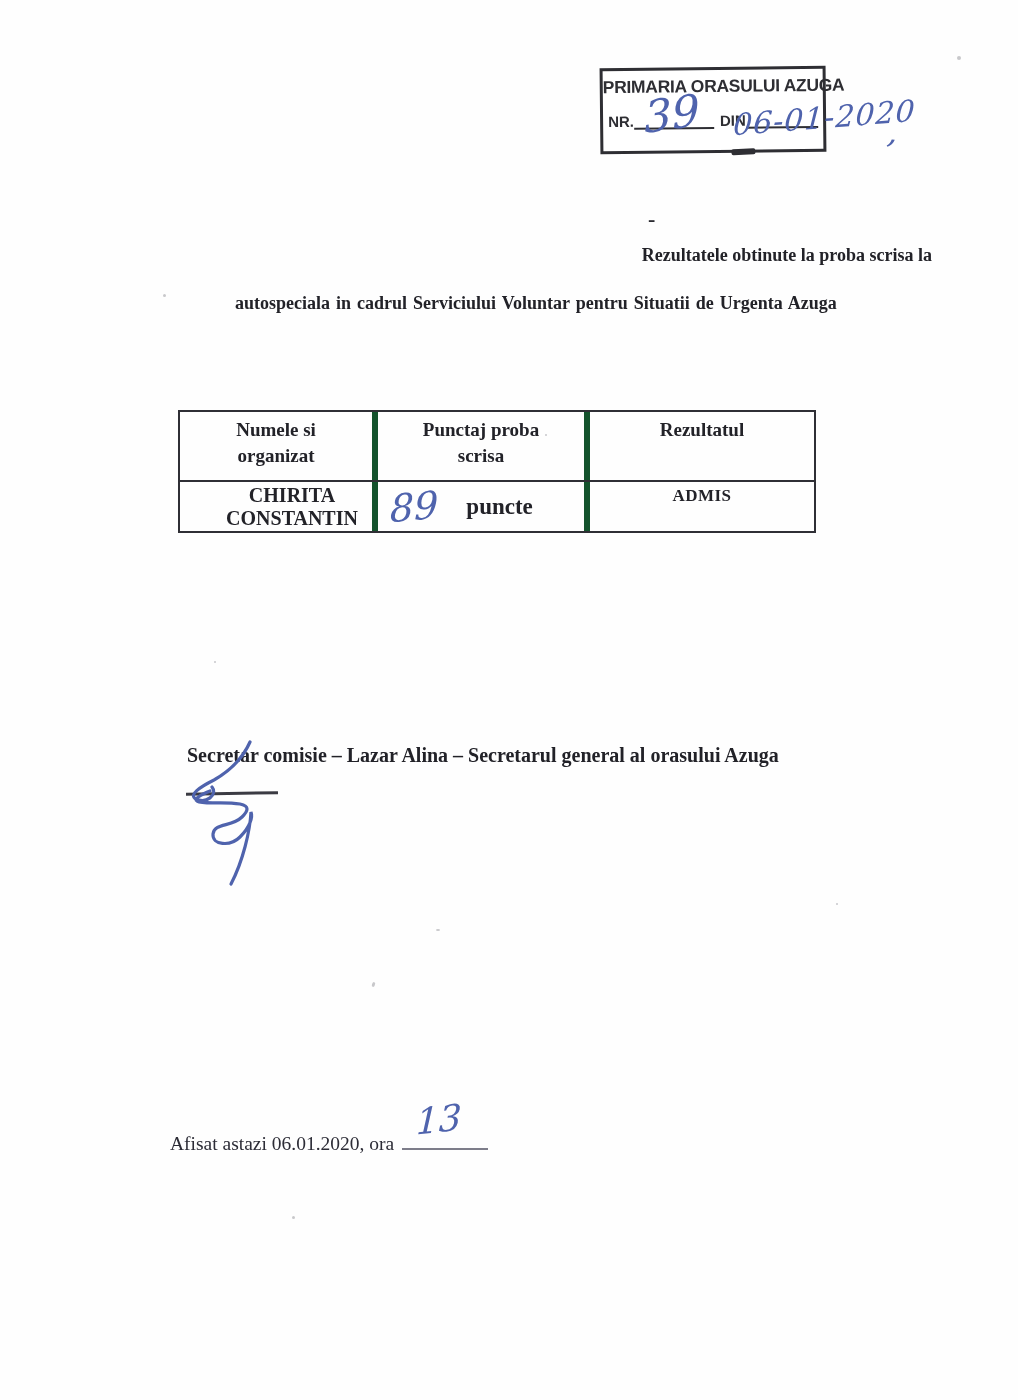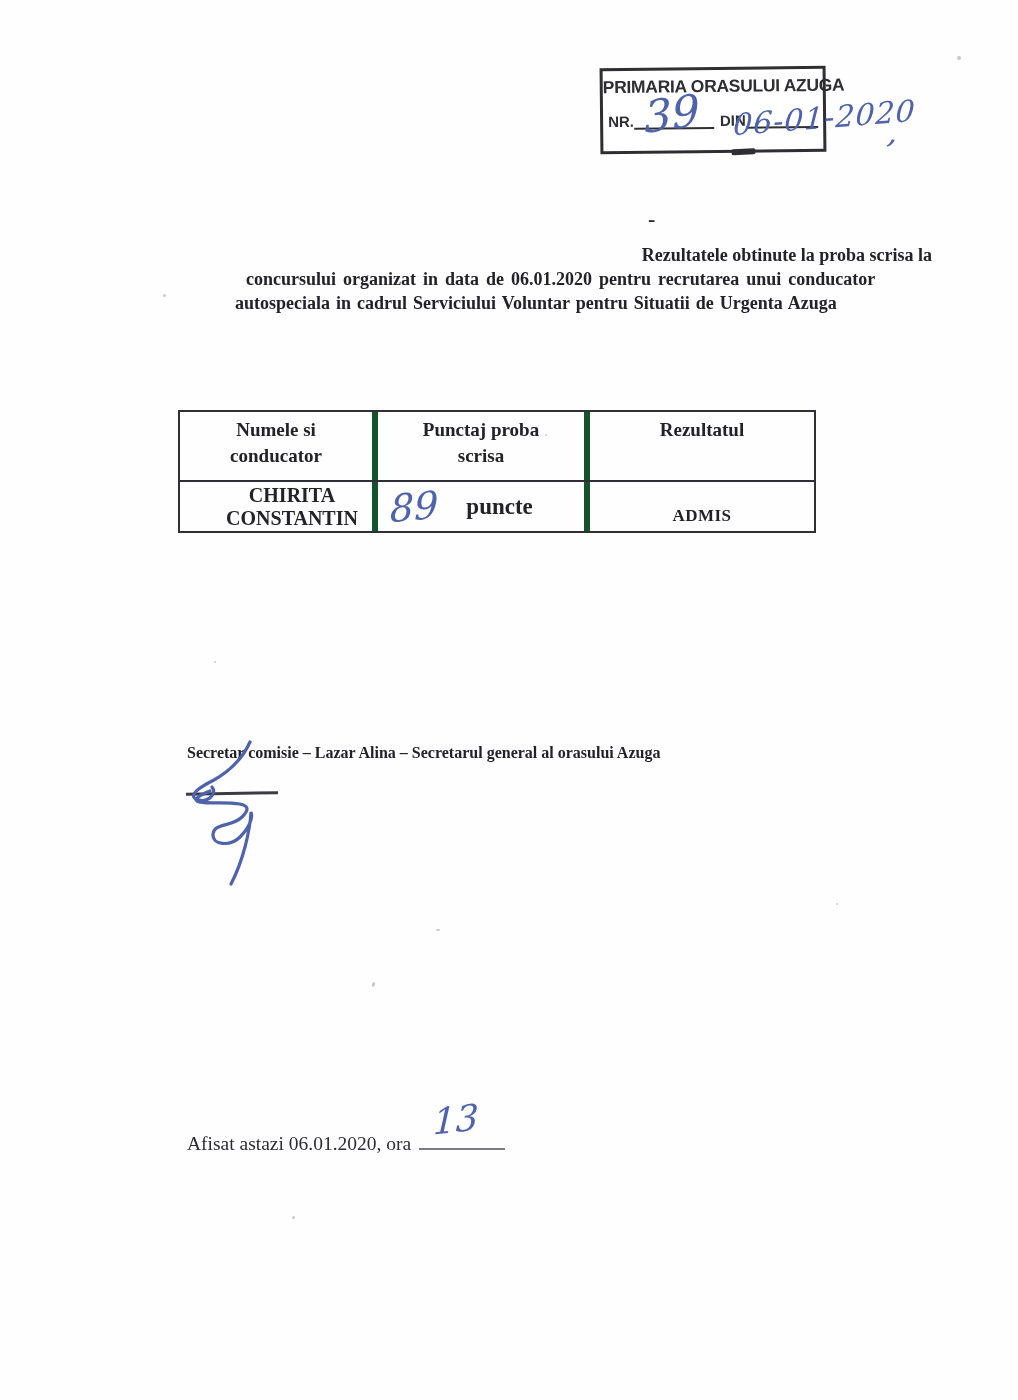--- a/index.html
+++ b/index.html
@@ -137,52 +137,52 @@
     display: flex;
     align-items: center;
     padding-left: 12px;
     gap: 28px;
   }
   .score-unit { font-weight: bold; font-size: 23px; }
   .td-result {
     display: flex;
     justify-content: center;
     align-items: flex-start;
-    padding-top: 24px;
+    padding-top: 4px;
     font-weight: bold;
     font-size: 17px;
     letter-spacing: 0.5px;
   }
 
   
   .secretary {
     position: absolute;
     left: 187px; top: 744px;
     font-weight: bold;
-    font-size: 16px;
+    font-size: 20px;
     white-space: nowrap;
     color: #222228;
   }
   .sig-rule {
     position: absolute;
     left: 186px; top: 792px;
     width: 92px; height: 3px;
     background: #3b3b43;
     transform: rotate(-1deg);
   }
   .signature {
     position: absolute;
     left: 170px; top: 735px;
     color: var(--ink, #4f63ad);
   }
 
   
   .footer {
     position: absolute;
-    left: 187px; top: 1133px;
+    left: 170px; top: 1133px;
     font-size: 19.5px;
     color: #2c2c36;
     white-space: nowrap;
   }
   .hour-line {
     display: inline-block;
     position: relative;
     width: 86px;
     height: 14px;
     margin: 0 2px 0 8px;
@@ -209,27 +209,26 @@
     </div>
     <div class="stamp-blob"></div>
   </div>
   <div class="hw hw-39">39</div>
   <div class="hw hw-date">06-01-2020</div>
   <div class="hw hw-comma">,</div>
 
   <div class="page-dash">-</div>
 
   <div class="heading-line hl1">Rezultatele obtinute la proba scrisa la</div>
-  <div class="heading-line hl2">concursului organizat in data de 06.01.2020 pentru recrutarea unui conducator</div>
   <div class="heading-line hl3">autospeciala in cadrul Serviciului Voluntar pentru Situatii de Urgenta Azuga</div>
 
   <div class="rtable">
     <div class="thead">
       <div class="th">
-        <span class="th-span-0">Numele si conducator</span>
+        <span class="th-span-0">Numele si organizat</span>
       </div>
       <div class="th">
         <span class="th-span-1">Punctaj proba scrisa</span>
       </div>
       <div class="th">
         <span>Rezultatul</span>
       </div>
     </div>
     <div class="trow">
       <div class="td-name">

